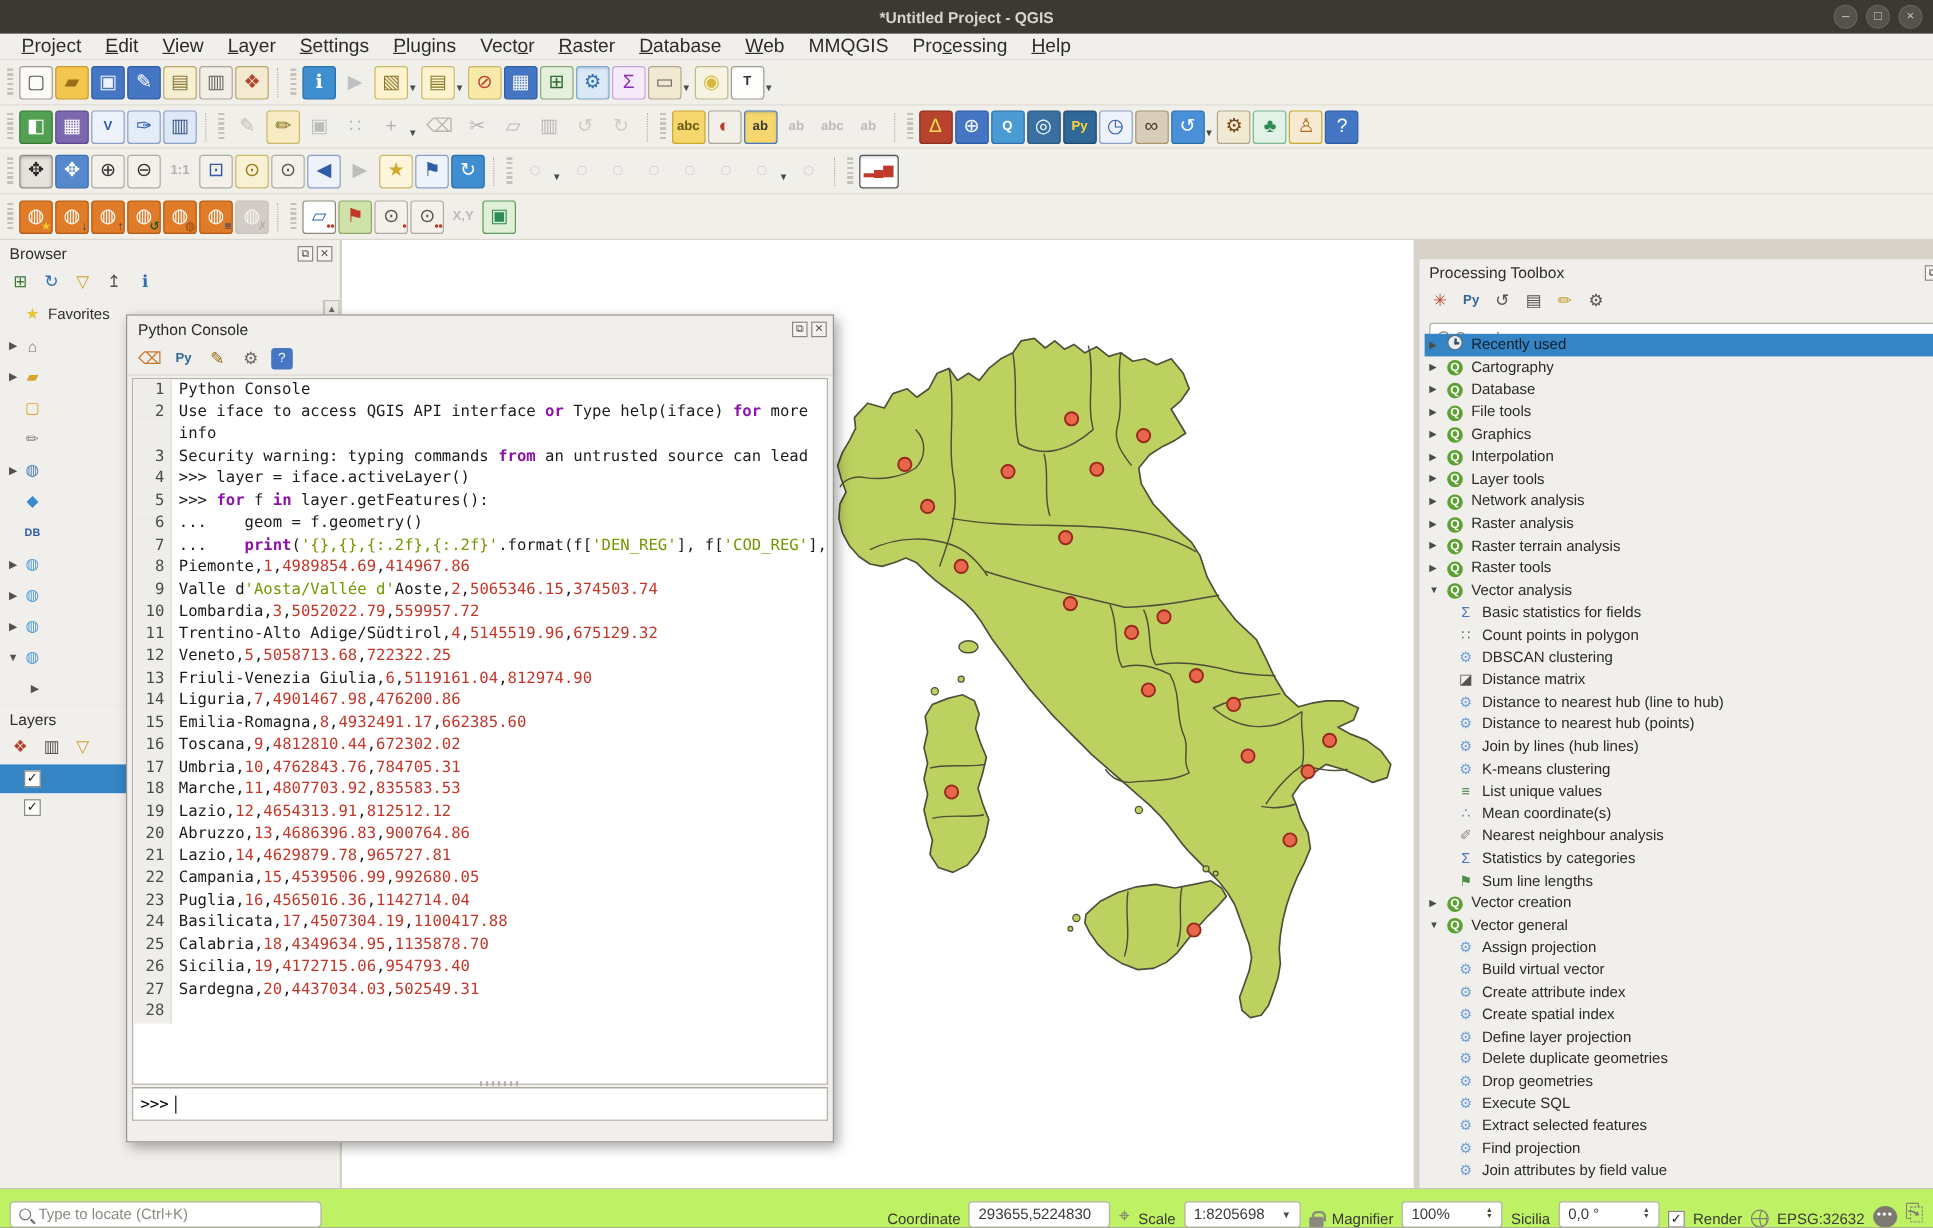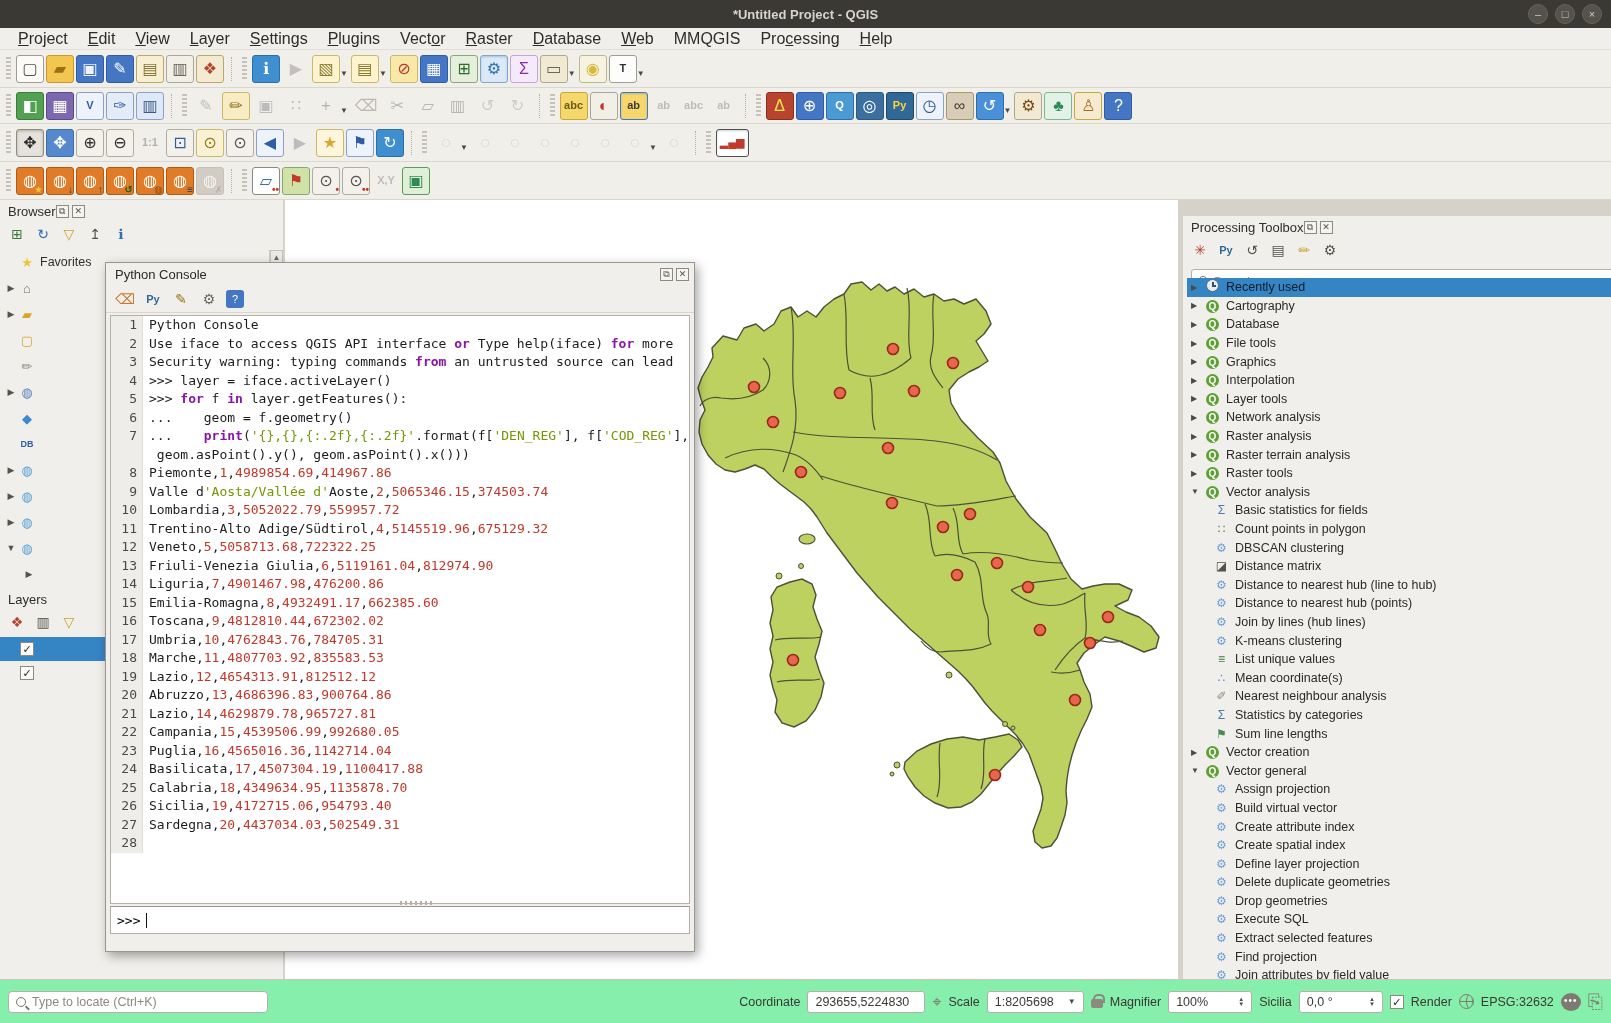--- a/index.html
+++ b/index.html
@@ -25,21 +25,21 @@
   .tbi.small-text { font-size:11px; font-weight:bold; }
   .tbi.dis { opacity:.33; filter:grayscale(85%); }
   .tbi.act { background:#d8e5f4; border-color:#7fa8d0; box-shadow:inset 0 1px 2px rgba(40,80,140,.25); }
   .tbi.pressed { background:#dcd9d1; border-color:#938f85; box-shadow:inset 0 1px 3px rgba(0,0,0,.25); }
   .tbi .bdg { position:absolute; right:0; bottom:-1px; font-size:10px; font-weight:bold; line-height:1; }
   .ddc { font-size:8px; color:#4a4a46; margin:10px 2px 0 -1px; flex:none; }
 
   
   #main { position:absolute; left:0; top:200px; right:0; bottom:33px; background:#d6d2ca; }
   .panel { position:absolute; background:#f1efeb; }
-  .panel-head { display:flex; align-items:center; padding:4px 6px 2px 8px; }
+  .panel-head { display:flex; align-items:center; justify-content:space-between; padding:4px 6px 2px 8px; }
   .panel-title { font-size:13px; color:#2e2d2a; }
   .dockbtns { display:flex; gap:3px; }
   .dockbtn { width:13px; height:13px; border:1px solid #8d897f; color:#55524b; font-size:9px; line-height:11px; text-align:center; background:#f6f4f0; }
   .ptools { display:flex; align-items:center; gap:4px; padding:2px 6px 4px 6px; }
   .ptool { width:22px; height:22px; display:flex; align-items:center; justify-content:center; font-size:14px; }
 
   
   .tree { position:relative; overflow:hidden; font-size:12.5px; color:#2e2d2a; }
   .trow { display:flex; align-items:center; height:26px; padding-left:4px; }
   .trow .arr { width:14px; font-size:9px; color:#55524b; text-align:center; flex:none; }
@@ -86,22 +86,22 @@
   .cnum { width:32px; flex:none; text-align:right; padding-right:5px; background:#efedea; color:#4a4a46; border-right:1px solid #e0ddd6; }
   .ctxt { padding-left:6px; white-space:pre; }
   .ct-t { color:#1c1c1c; } .ct-k { color:#8a13a8; font-weight:bold; } .ct-s { color:#739700; } .ct-n { color:#c2372a; }
   .pc-input { position:absolute; left:4px; right:4px; bottom:17px; height:28px; background:#fff; border:1px solid #b5b1a8; border-top:1px solid #9a968c;
               font-family:"DejaVu Sans Mono","Liberation Mono",monospace; font-size:13px; display:flex; align-items:center; padding-left:6px; }
   .caret { display:inline-block; width:1px; height:15px; background:#111; margin-left:6px; }
   .pc-splitdots { position:absolute; left:50%; bottom:46px; width:34px; height:4px;
                   background:repeating-linear-gradient(to right,#b5b1a8 0 2px,transparent 2px 5px); }
 
   
-  #statusbar { position:absolute; left:0; right:0; bottom:0; height:44px; background:#86efac; border-top:1px solid #c9c5bc;
-               display:flex; align-items:center; padding:0 8px; font-size:12.5px; color:#3a3935; gap:7px; }
+  #statusbar { position:absolute; left:0; right:0; bottom:0; height:33px; background:#bef264; border-top:1px solid #c9c5bc;
+               display:flex; align-items:flex-end; padding:0 8px; font-size:12.5px; color:#3a3935; gap:7px; }
   .locator { width:260px; height:22px; background:#fff; border:1px solid #b5b1a8; border-radius:4px; display:flex; align-items:center; padding:0 7px; gap:6px; }
   .locator .ph { color:#8d897f; }
   .sb-box { height:22px; background:#fff; border:1px solid #b5b1a8; border-radius:3px; display:flex; align-items:center; padding:0 7px; }
   .sb-combo .da { font-size:8px; margin-left:14px; color:#4a4a46; }
   .spin { display:flex; flex-direction:column; font-size:6px; color:#4a4a46; line-height:5px; margin-left:8px; }
   .minilock { width:12px; height:9px; background:#8d897f; border-radius:2px; position:relative; margin-top:4px; }
   .minilock::before { content:""; position:absolute; left:2px; top:-5px; width:8px; height:7px; border:2px solid #8d897f; border-bottom:none; border-radius:5px 5px 0 0; }
   .bubble { width:20px; height:18px; background:#7e7a72; border-radius:50%; color:#fff; font-size:10px; line-height:16px; text-align:center; letter-spacing:1px; }
   .globe { width:15px; height:15px; border:1.4px solid #7e7a72; border-radius:50%; position:relative; overflow:hidden; }
   .globe::before { content:""; position:absolute; left:45%; top:-1px; bottom:-1px; width:5px; border:1px solid #7e7a72; border-radius:50%; }
@@ -652,42 +652,42 @@
       <div class="pc-code" id="pc-code">
           <div class="crow">
             <span class="cnum">1</span>
             <span class="ctxt"><span class="ct-t">Python Console</span></span>
           </div>
           <div class="crow">
             <span class="cnum">2</span>
             <span class="ctxt"><span class="ct-t">Use iface to access QGIS API interface </span><span class="ct-k">or</span><span class="ct-t"> Type help(iface) </span><span class="ct-k">for</span><span class="ct-t"> more</span></span>
           </div>
           <div class="crow">
+            <span class="cnum"></span>
+            <span class="ctxt"><span class="ct-t">info</span></span>
+          </div>
+          <div class="crow">
             <span class="cnum">3</span>
             <span class="ctxt"><span class="ct-t">Security warning: typing commands </span><span class="ct-k">from</span><span class="ct-t"> an untrusted source can lead</span></span>
           </div>
           <div class="crow">
             <span class="cnum">4</span>
             <span class="ctxt"><span class="ct-t">&gt;&gt;&gt; layer = iface.activeLayer()</span></span>
           </div>
           <div class="crow">
             <span class="cnum">5</span>
             <span class="ctxt"><span class="ct-t">&gt;&gt;&gt; </span><span class="ct-k">for</span><span class="ct-t"> f </span><span class="ct-k">in</span><span class="ct-t"> layer.getFeatures():</span></span>
           </div>
           <div class="crow">
             <span class="cnum">6</span>
             <span class="ctxt"><span class="ct-t">...    geom = f.geometry()</span></span>
           </div>
           <div class="crow">
             <span class="cnum">7</span>
             <span class="ctxt"><span class="ct-t">...    </span><span class="ct-k">print</span><span class="ct-t">(</span><span class="ct-s">'{},{},{:.2f},{:.2f}'</span><span class="ct-t">.format(f[</span><span class="ct-s">'DEN_REG'</span><span class="ct-t">], f[</span><span class="ct-s">'COD_REG'</span><span class="ct-t">],</span></span>
-          </div>
-          <div class="crow">
-            <span class="cnum"></span>
-            <span class="ctxt"><span class="ct-t"> geom.asPoint().y(), geom.asPoint().x()))</span></span>
           </div>
           <div class="crow">
             <span class="cnum">8</span>
             <span class="ctxt"><span class="ct-t">Piemonte</span><span class="ct-t">,</span><span class="ct-n">1</span><span class="ct-t">,</span><span class="ct-n">4989854.69</span><span class="ct-t">,</span><span class="ct-n">414967.86</span></span>
           </div>
           <div class="crow">
             <span class="cnum">9</span>
             <span class="ctxt"><span class="ct-t">Valle d</span><span class="ct-s">'Aosta/Vallée d'</span><span class="ct-t">Aoste</span><span class="ct-t">,</span><span class="ct-n">2</span><span class="ct-t">,</span><span class="ct-n">5065346.15</span><span class="ct-t">,</span><span class="ct-n">374503.74</span></span>
           </div>
           <div class="crow">

